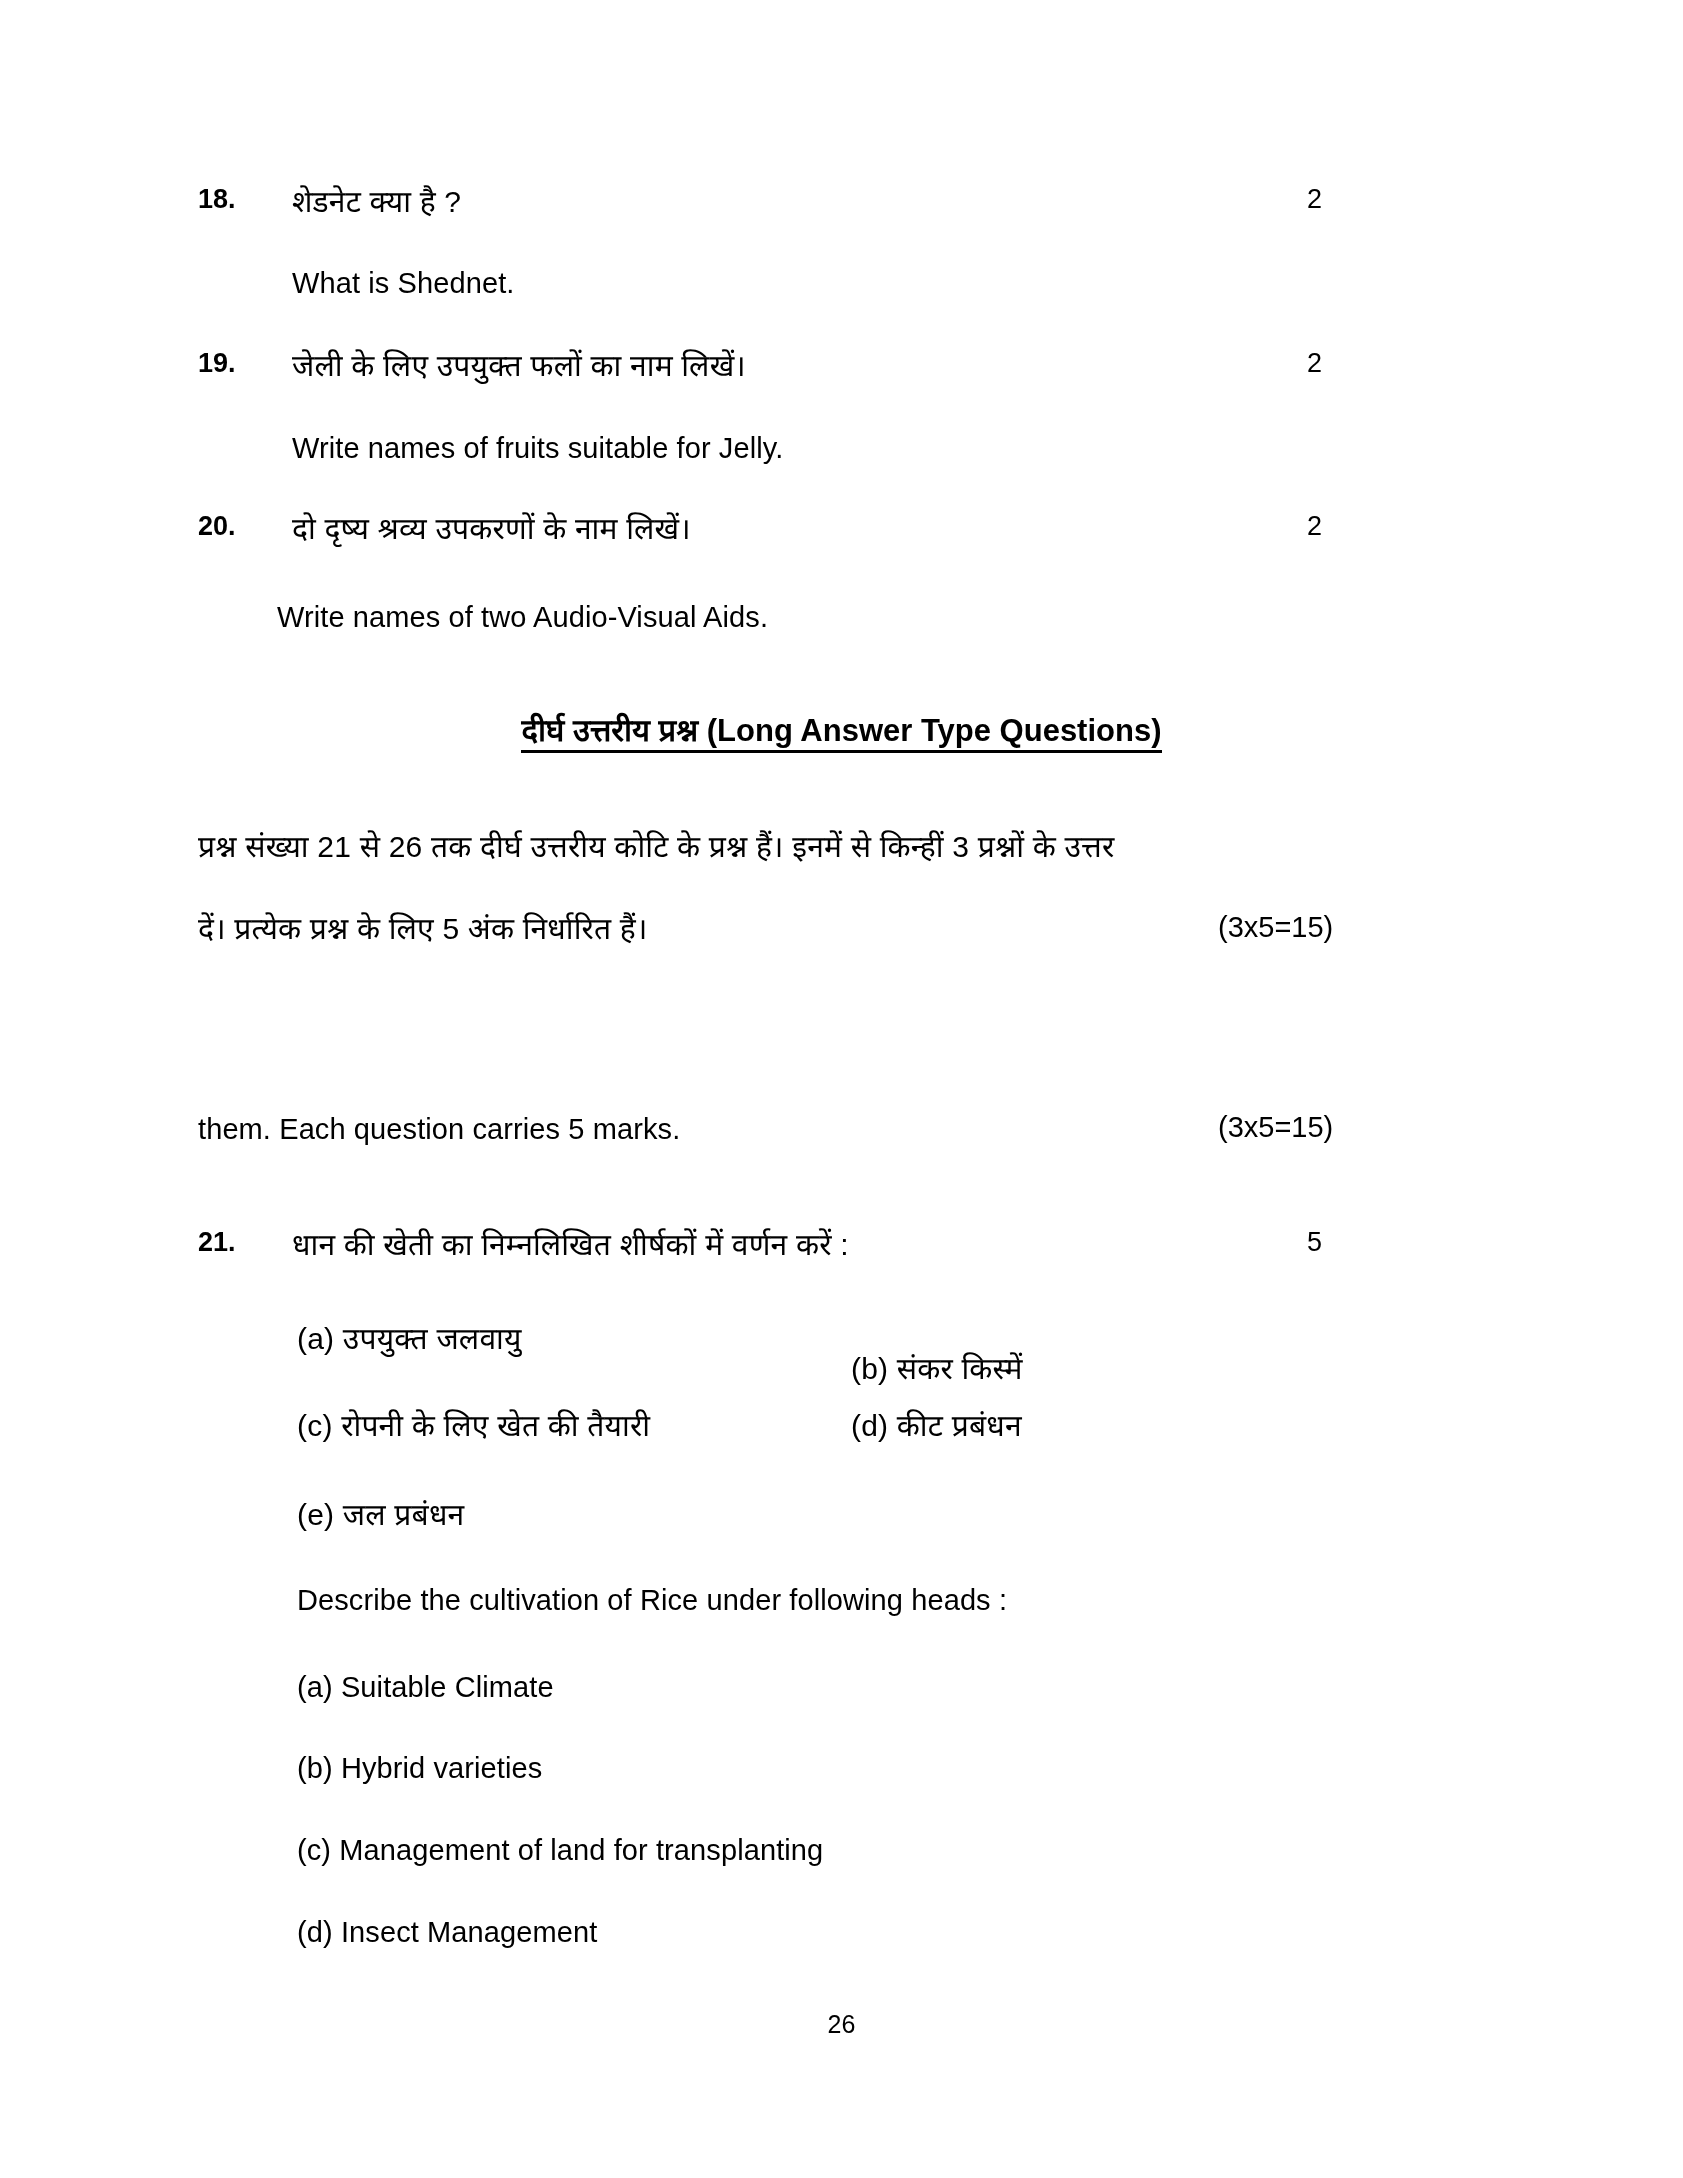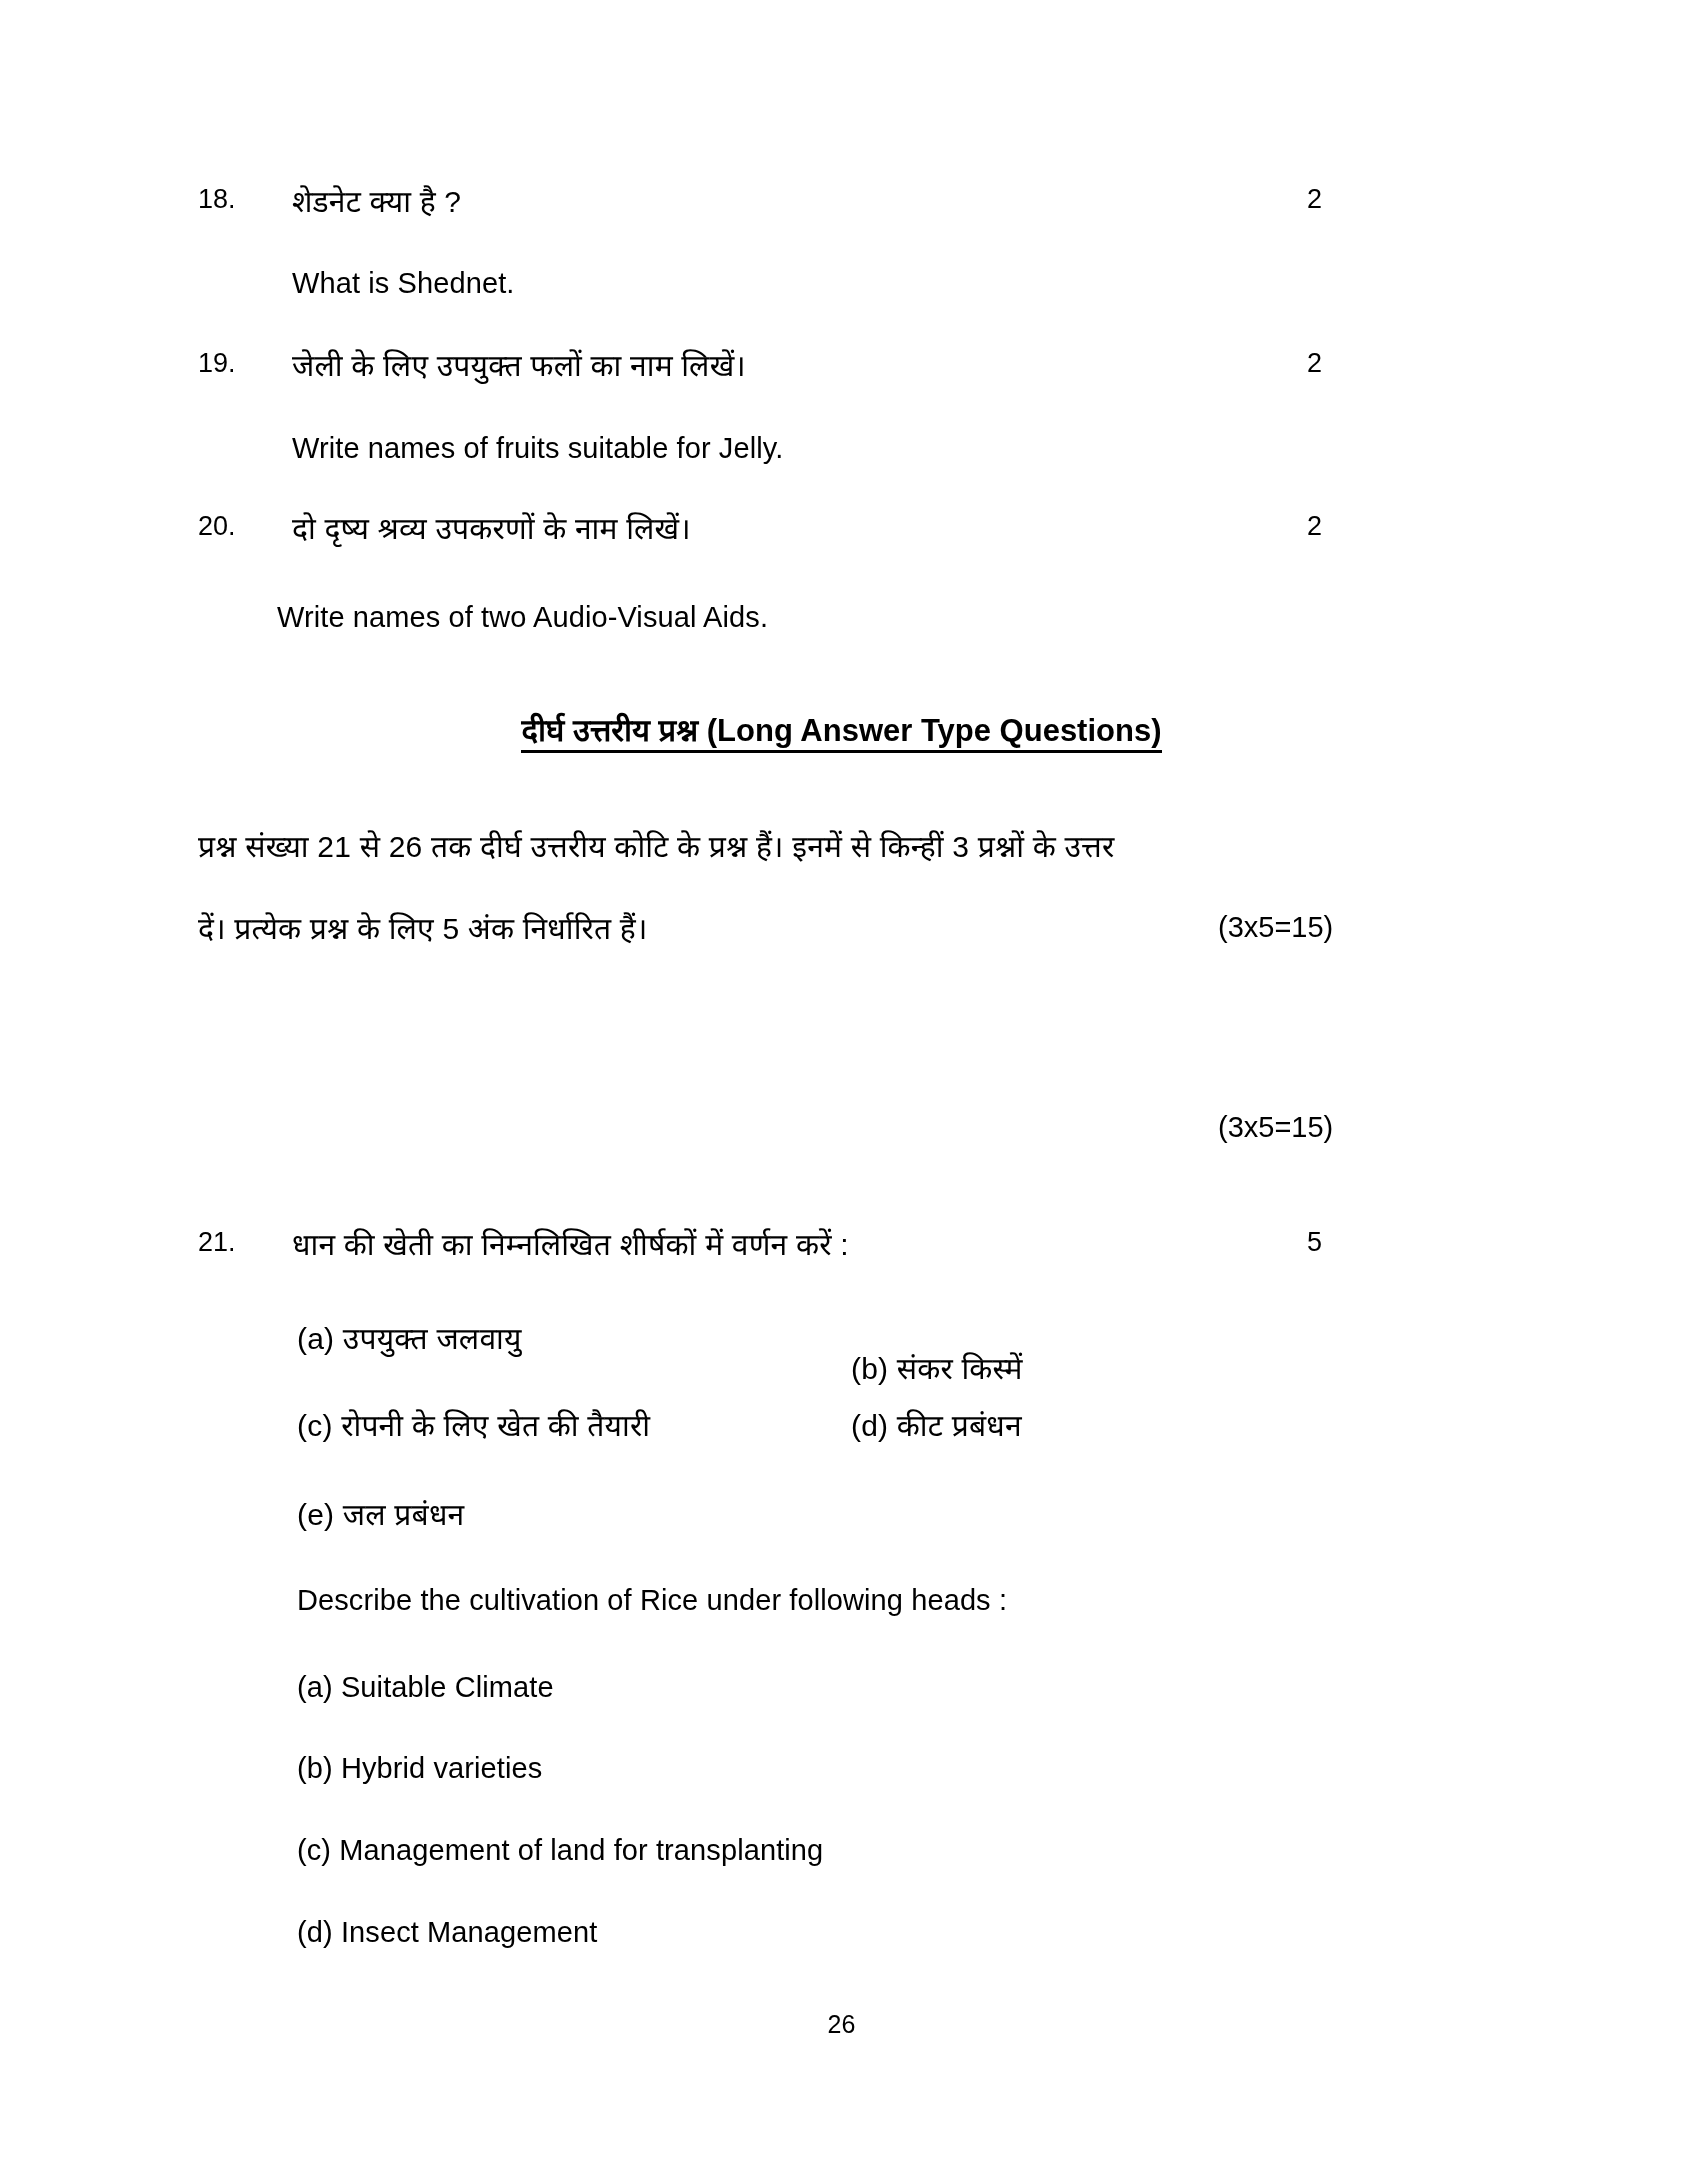--- a/index.html
+++ b/index.html
@@ -32,20 +32,21 @@
     display: block;
   }
   .qnum {
     position: absolute;
     left: 198px;
     width: 79px;
     text-align: left;
     font-size: 27px;
     line-height: 1.2;
     white-space: nowrap;
+    font-weight: bold;
   }
   .qbody {
     position: absolute;
     left: 292px;
     font-size: 29px;
     line-height: 1.25;
     white-space: nowrap;
   }
   .qmarks {
     position: absolute;
@@ -148,20 +149,21 @@
   </div>
 
   <div class="section-heading" style="top:708px;">
     <span class="inner"><span>दीर्घ उत्तरीय प्रश्न </span><span>(Long Answer Type Questions)</span></span>
   </div>
 
   <div class="instr-line hi" style="top:827px;">प्रश्न संख्या 21 से 26 तक दीर्घ उत्तरीय कोटि के प्रश्न हैं। इनमें से किन्हीं 3 प्रश्नों के उत्तर</div>
   <div class="instr-line hi" style="top:909px;">दें। प्रत्येक प्रश्न के लिए 5 अंक निर्धारित हैं।</div>
   <div class="instr-marks" style="top:911px;">(3x5=15)</div>
 
+  <div class="instr-line en" style="top:1111px;">them. Each question carries 5 marks.</div>
   <div class="instr-marks" style="top:1111px;">(3x5=15)</div>
 
   <div class="qrow" style="top:1226px;">
     <span class="qnum">21.</span>
     <span class="qbody hi">धान की खेती का निम्नलिखित शीर्षकों में वर्णन करें :</span>
     <span class="qmarks">5</span>
   </div>
 
   <div class="subitem hi" style="top:1317px; left:297px;"><span>(a)</span>&nbsp;<span>उपयुक्त जलवायु</span></div>
   <div class="subitem hi" style="top:1347px; left:851px;"><span>(b)</span>&nbsp;<span>संकर किस्में</span></div>

